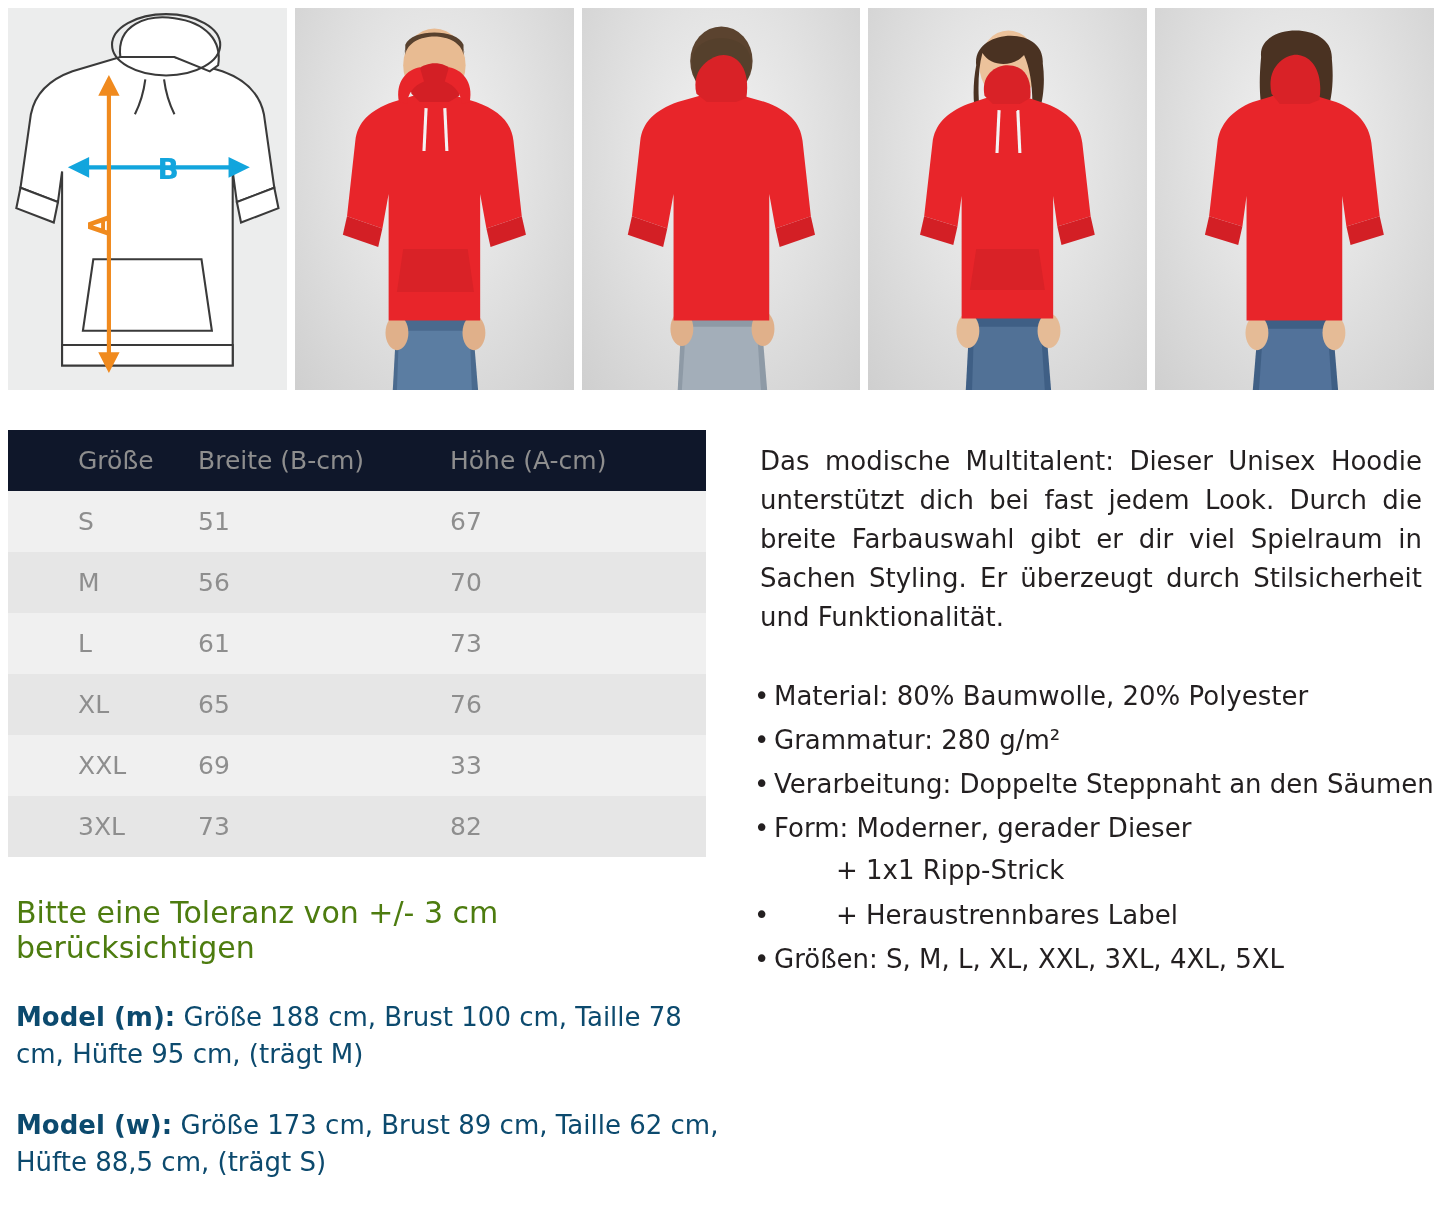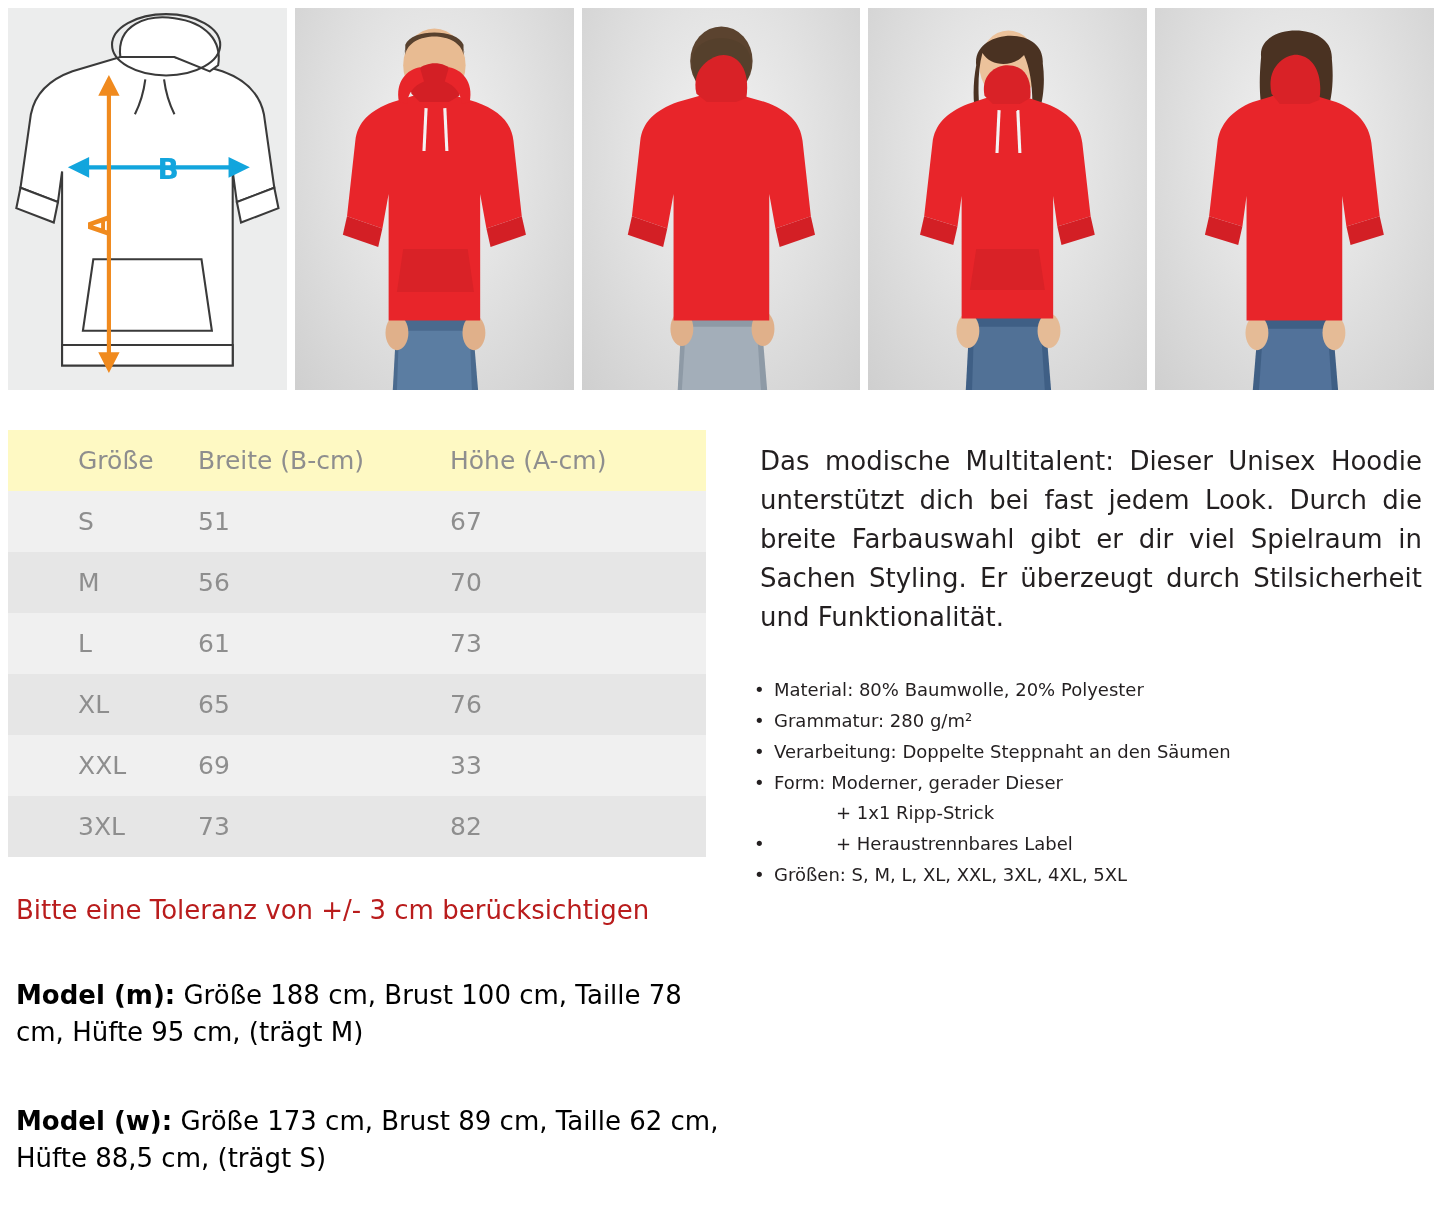--- a/index.html
+++ b/index.html
@@ -72,48 +72,48 @@
     box-sizing: border-box;
   }
   table.size-table th:first-child,
   table.size-table td:first-child { width: 190px; padding-left: 70px; }
   table.size-table th:nth-child(2),
   table.size-table td:nth-child(2) { width: 252px; padding-left: 0; }
   table.size-table th:nth-child(3),
   table.size-table td:nth-child(3) { width: 256px; padding-left: 0; }
   table.size-table tbody tr:nth-child(odd) { background: #f0f0f0; }
   table.size-table tbody tr:nth-child(even) { background: #e6e6e6; }
-  table.size-table thead tr { background: #fef9c3; }
+  table.size-table thead tr { background: #0f172a; }
 
   .note {
-    font-size: 26px;
-    color: #b91c1c;
+    font-size: 30px;
+    color: #4d7c0f;
     margin: 38px 0 0 8px;
   }
   .model-line {
     font-size: 26px;
-    color: #000000;
-    margin: 52px 0 0 8px;
+    color: #0c4a6e;
+    margin: 34px 0 0 8px;
     line-height: 1.42;
   }
   .model-line b { font-weight: bold; }
 
   
   .desc {
     font-size: 26px;
     line-height: 1.5;
     text-align: justify;
     color: #231f20;
     margin: 12px;
   }
   ul.features {
     list-style: none;
     margin: 38px 0 0 0;
     padding: 0;
-    font-size: 18px;
+    font-size: 26px;
     line-height: 1.62;
     color: #231f20;
   }
   ul.features li {
     position: relative;
     padding-left: 26px;
     margin-bottom: 2px;
   }
   ul.features li::before {
     content: "\2022";

